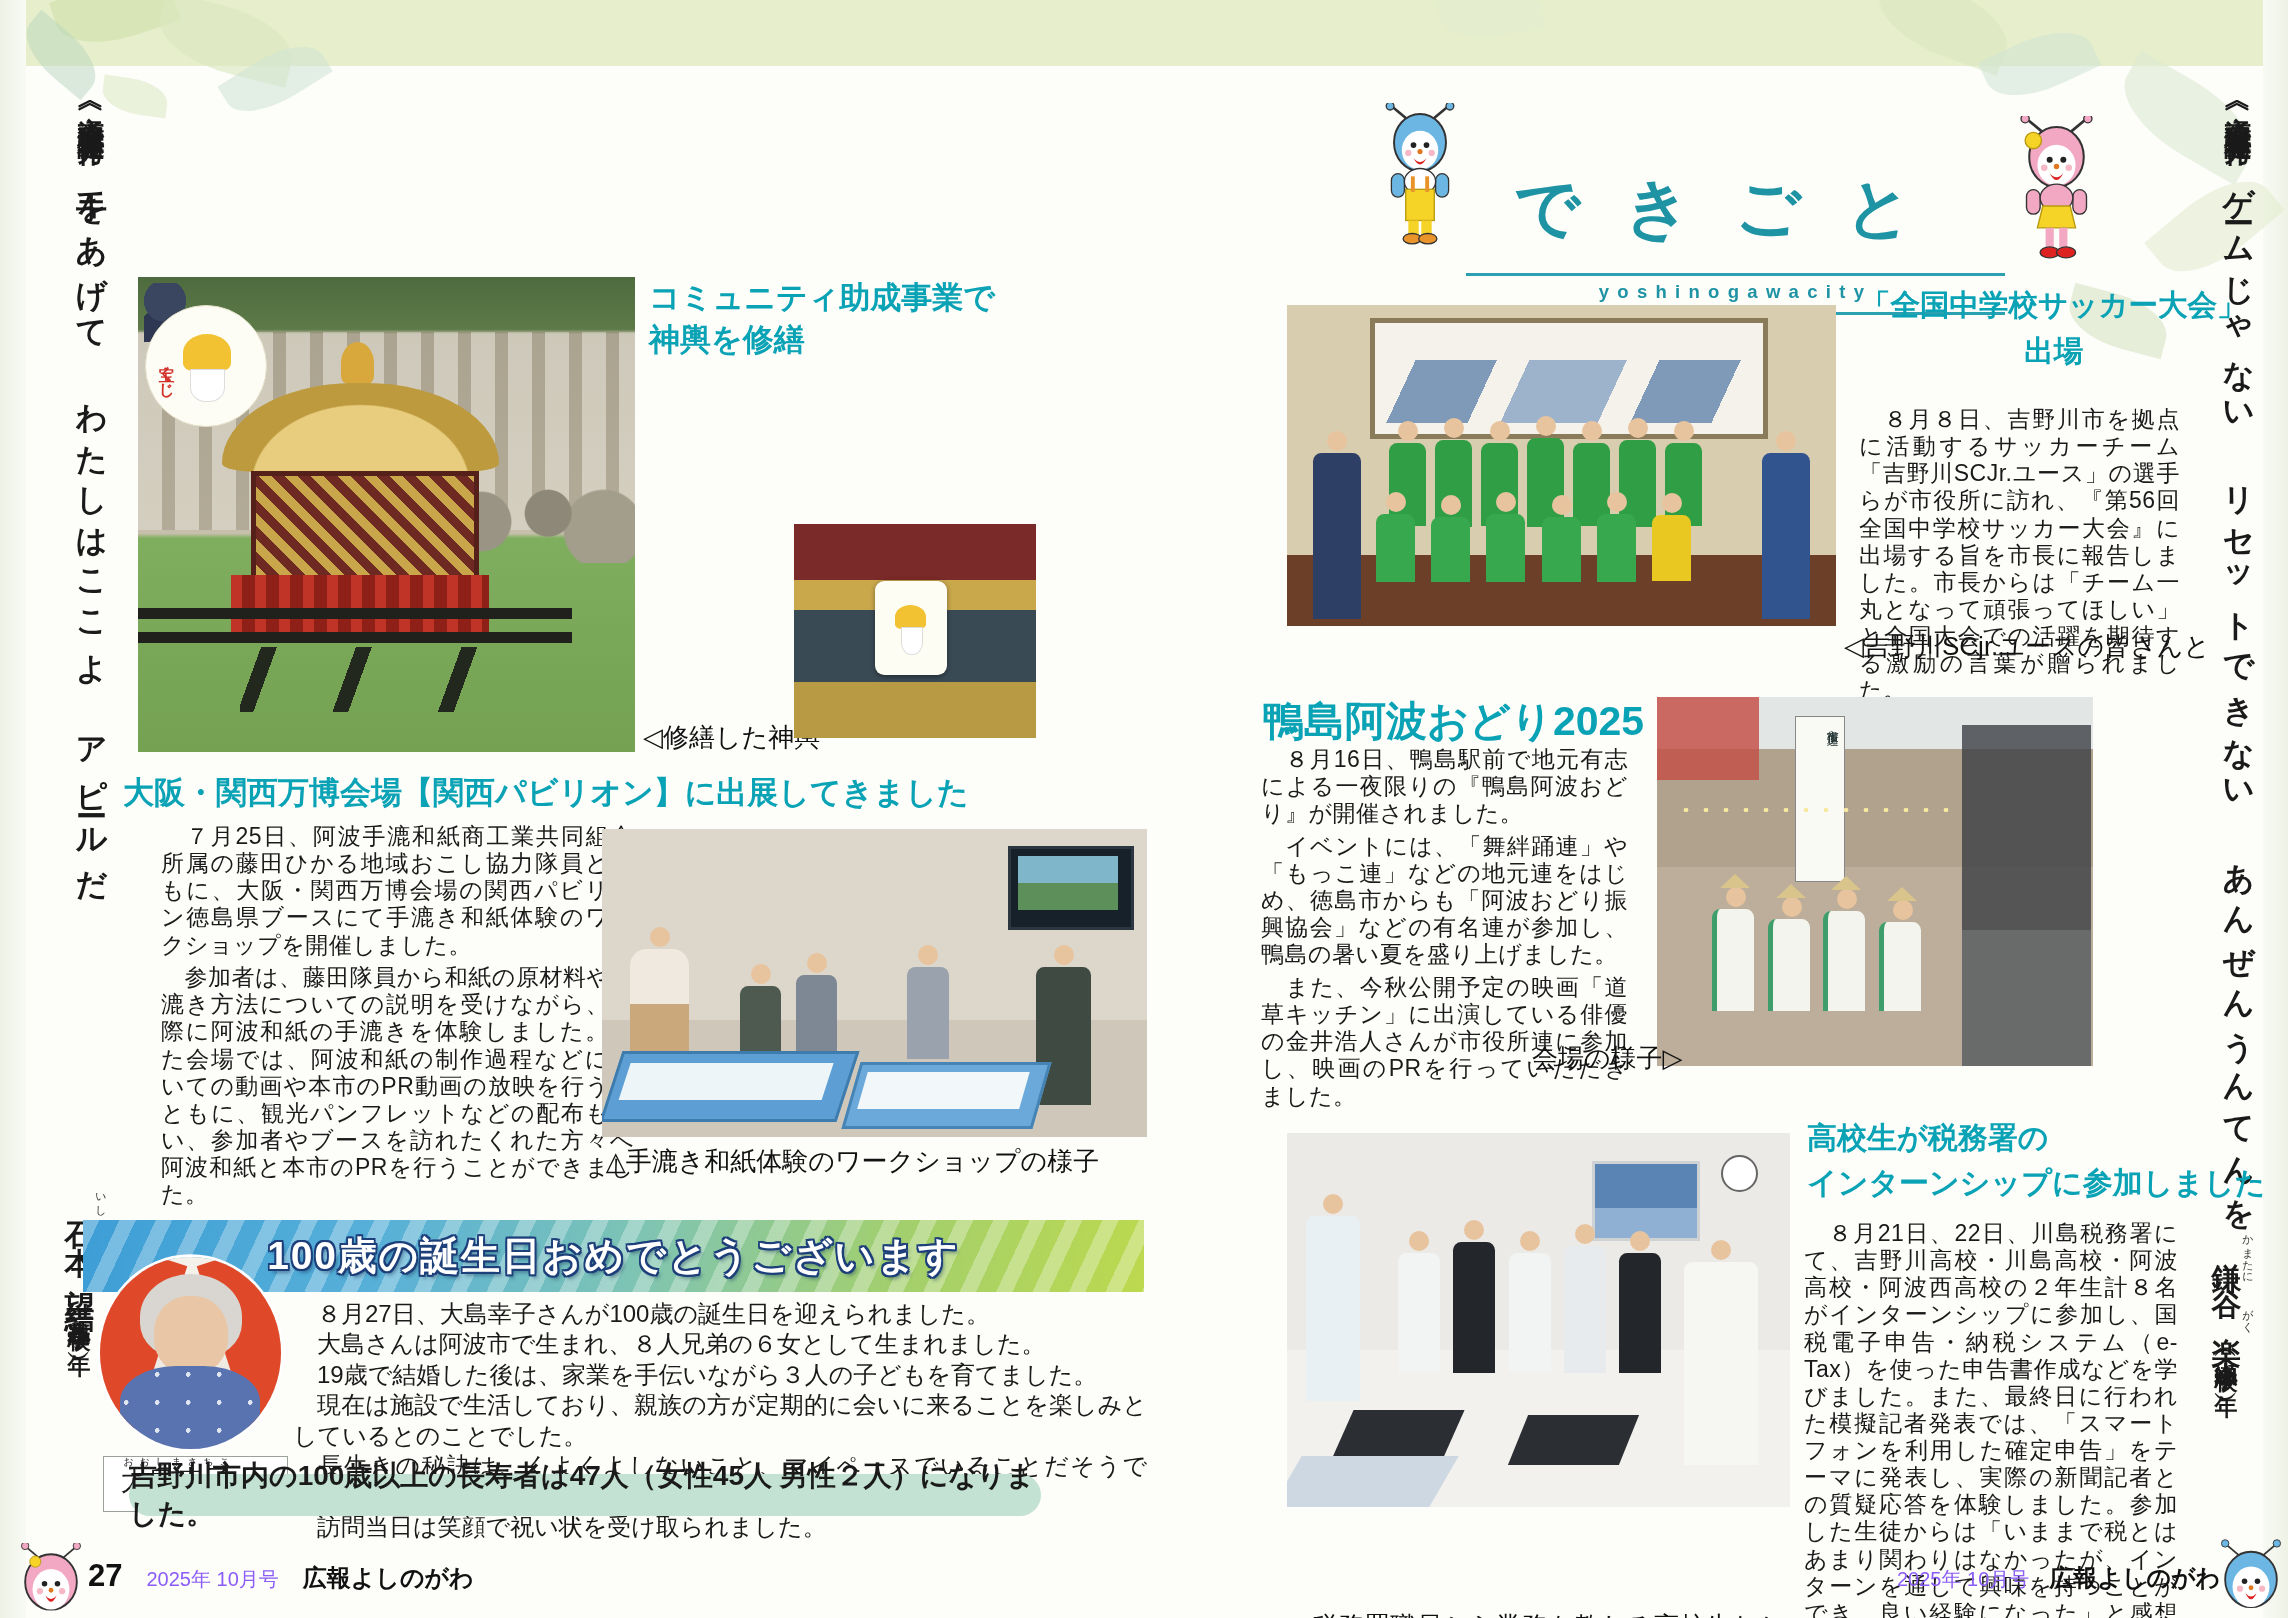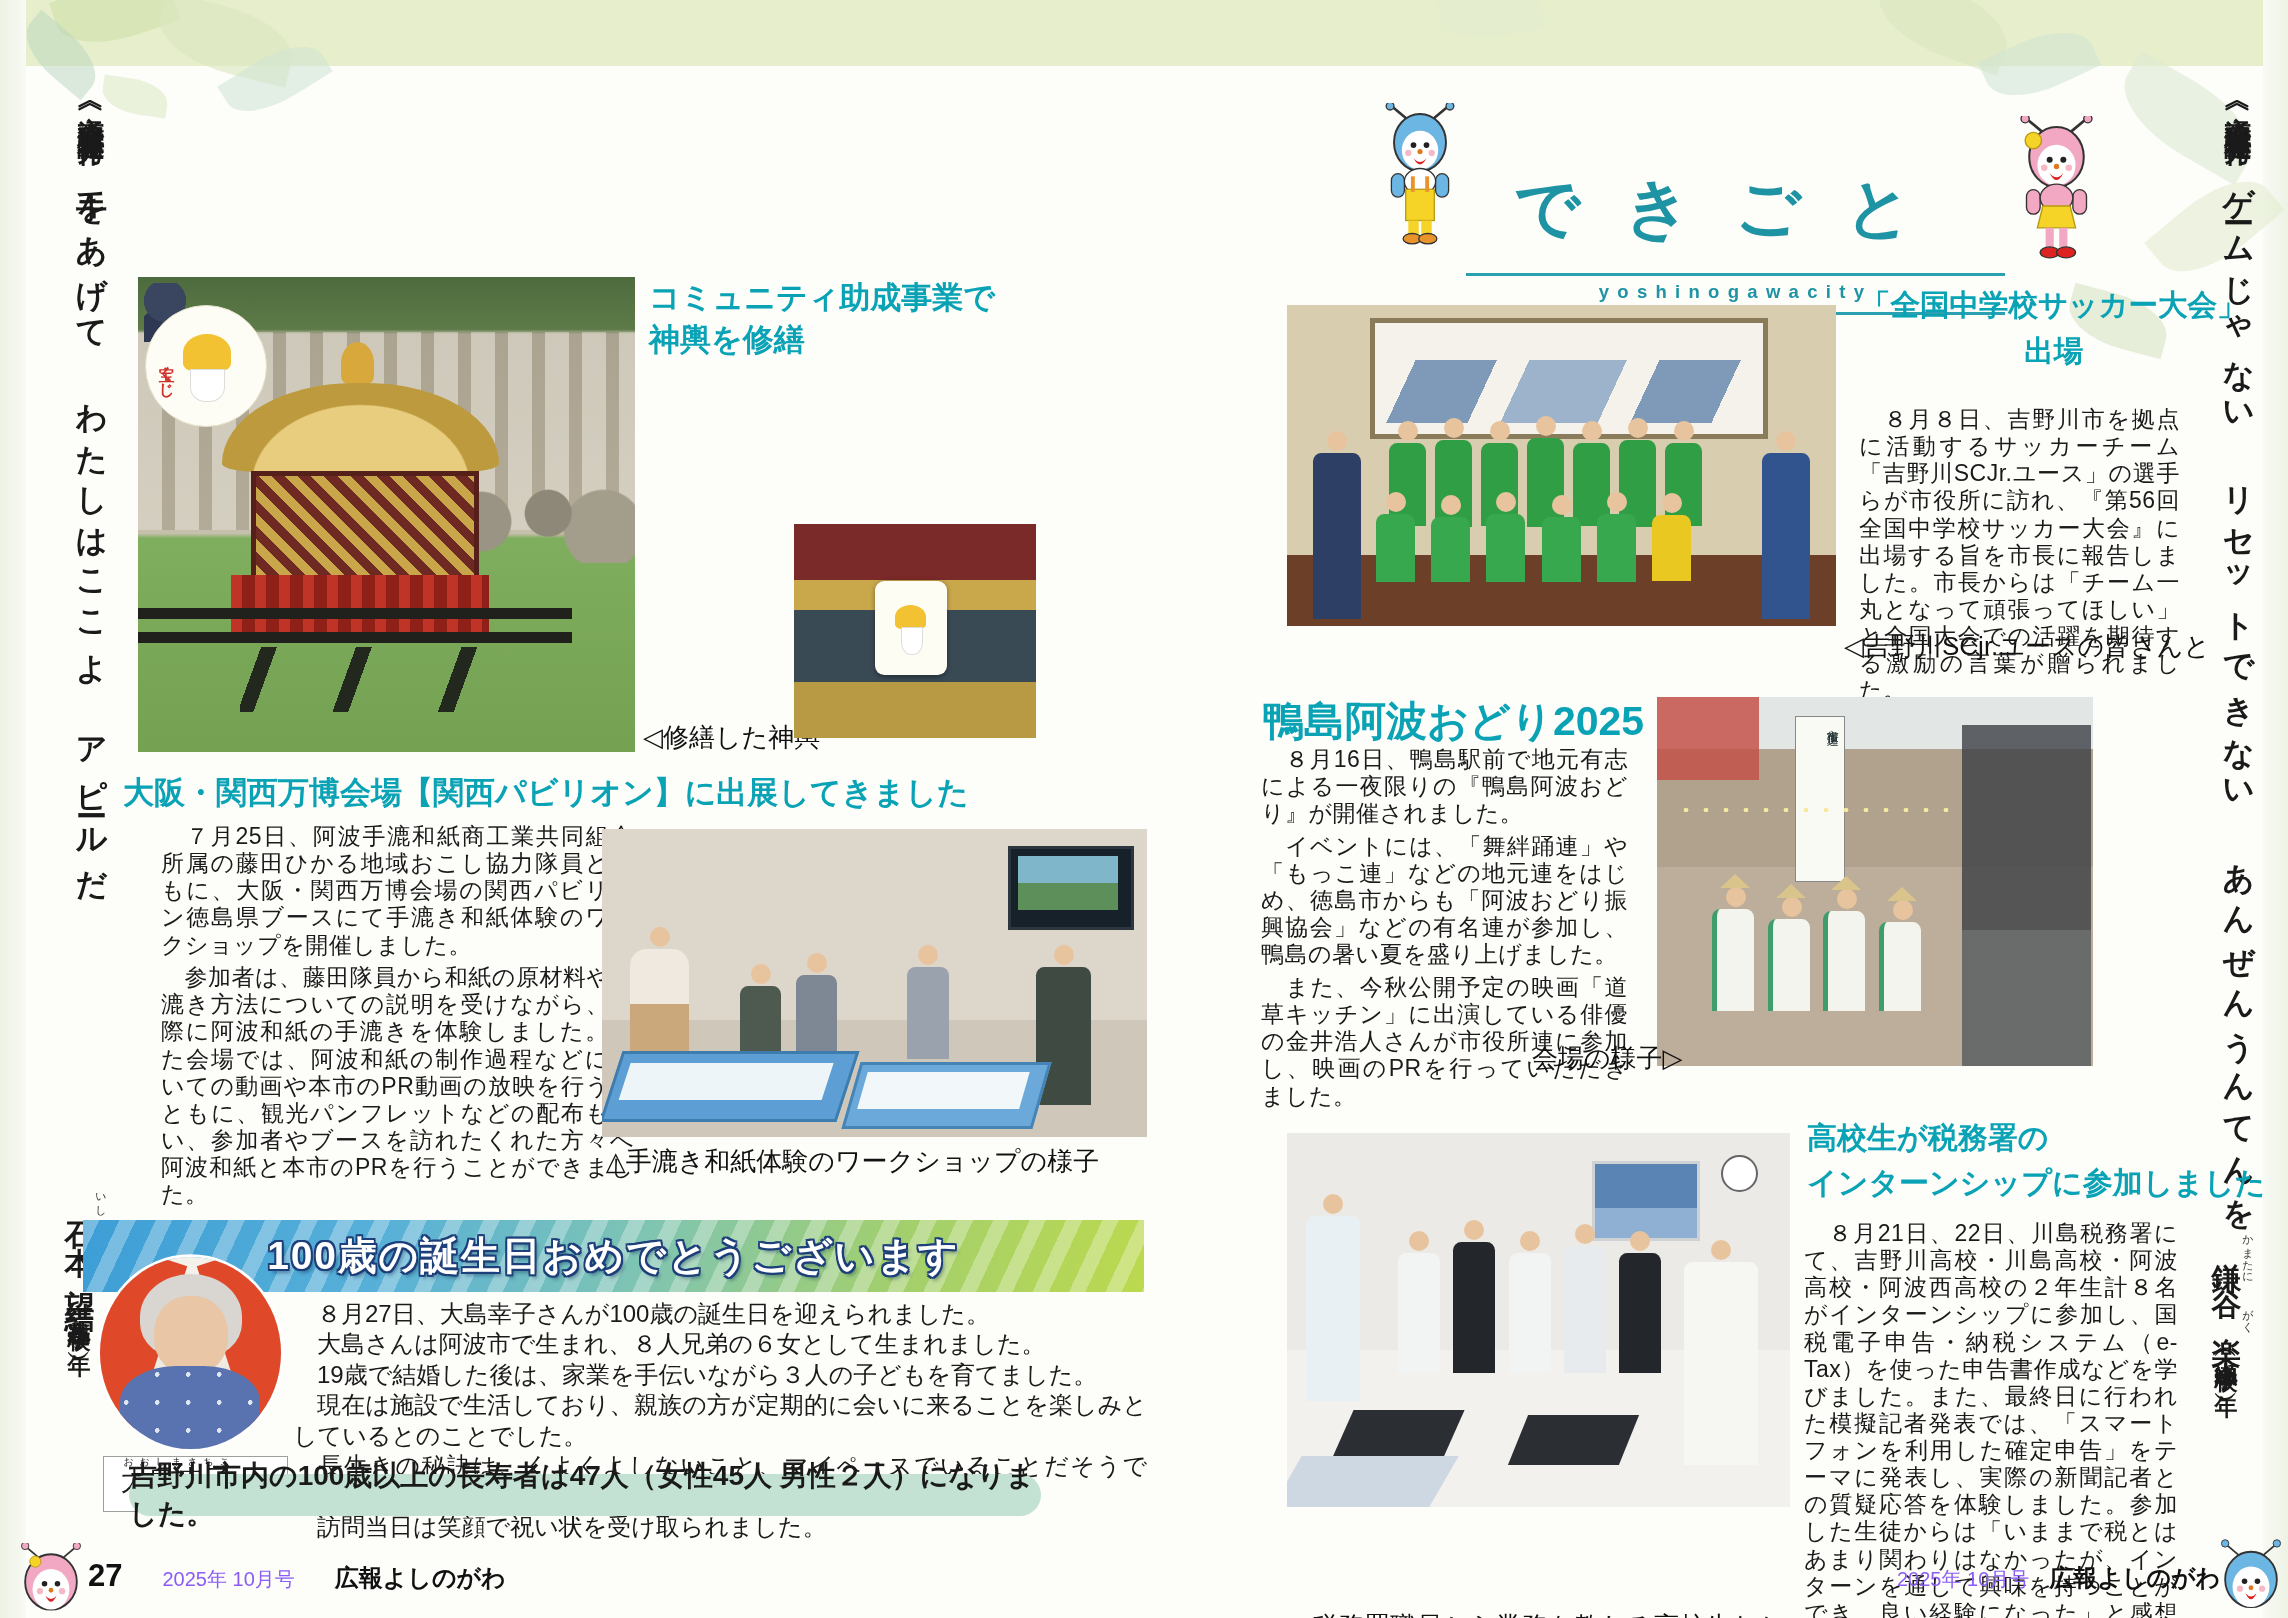--- a/index.html
+++ b/index.html
@@ -148,21 +148,21 @@
   <div class="abs" style="left:293px;top:1299px;width:854px;font-size:24px;line-height:1.27;text-align:justify;">
     <div>　８月27日、大島幸子さんが100歳の誕生日を迎えられました。</div>
     <div>　大島さんは阿波市で生まれ、８人兄弟の６女として生まれました。</div>
     <div>　19歳で結婚した後は、家業を手伝いながら３人の子どもを育てました。</div>
     <div>　現在は施設で生活しており、親族の方が定期的に会いに来ることを楽しみとしているとのことでした。</div>
     <div>　長生きの秘訣は、くよくよしないこと、マイペースでいることだそうです。</div>
     <div>　訪問当日は笑顔で祝い状を受け取られました。</div>
   </div>
   <div class="abs pill" style="left:129px;top:1474px;width:912px;height:42px;">吉野川市内の100歳以上の長寿者は47人（女性45人 男性２人）になりました。</div>
 
-  <div class="abs" style="left:88px;top:1558px;display:flex;align-items:baseline;gap:40px;">
+  <div class="abs" style="left:88px;top:1558px;display:flex;align-items:baseline;gap:24px;">
     <span class="pagenum">27</span>
     <span class="footer-issue">2025年 10月号</span>
     <span class="footer-title">広報よしのがわ</span>
   </div>
 
   <svg class="abs" style="left:14.8px;top:1543px;" width="72" height="76" viewBox="0 0 78 82">
     <line x1="26" y1="16" x2="12" y2="4" stroke="#333" stroke-width="2"></line>
       <circle cx="11" cy="3" r="4" fill="#f2a7c3" stroke="#333"></circle>
     <line x1="52" y1="16" x2="66" y2="4" stroke="#333" stroke-width="2"></line>
       <circle cx="67" cy="3" r="4" fill="#f2a7c3" stroke="#333"></circle>

